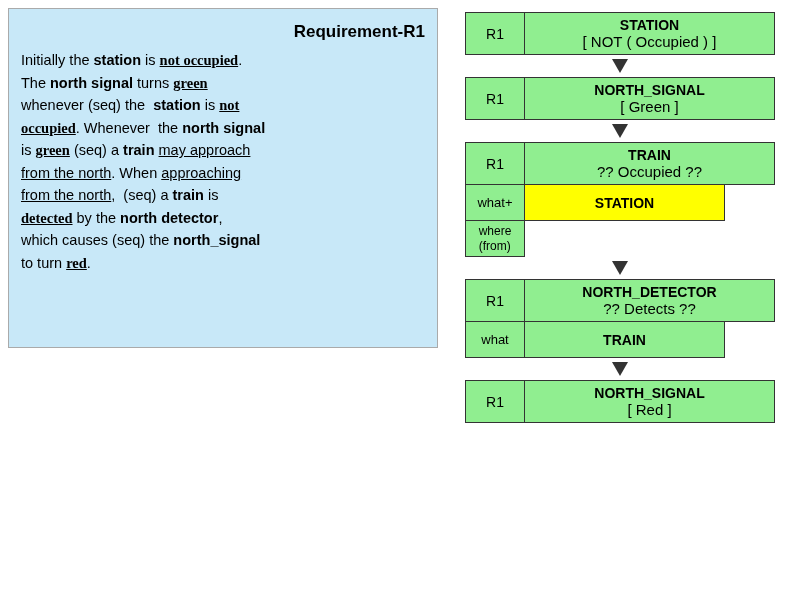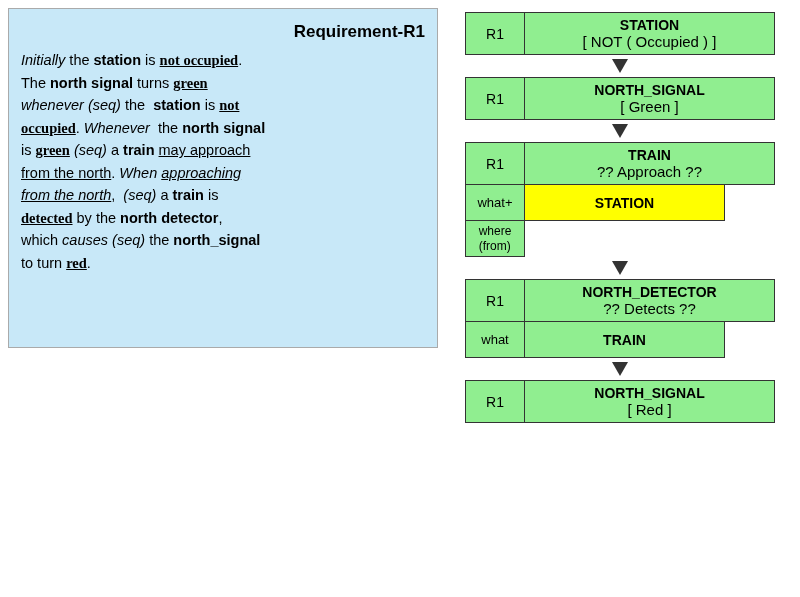--- a/index.html
+++ b/index.html
@@ -28,21 +28,21 @@
     }
     #left-panel h2 {
       font-size: 17px;
       font-weight: bold;
       margin-bottom: 4px;
       text-align: right;
     }
     #left-panel p {
       font-size: 14.5px;
     }
-    .italic { font-style: italic; }
+    .italic { }
     .bold { font-weight: bold; }
     .underline { text-decoration: underline; }
     .bold-underline { font-weight: bold; text-decoration: underline; font-family: Liberation Serif, serif; }
 
     
     #right-panel {
       display: flex;
       flex-direction: column;
       align-items: center;
       gap: 0;
@@ -208,21 +208,21 @@
     </div>
   </div>
 
   <div class="arrow"></div>
 
   <div class="compound-block">
     <div class="flow-block">
       <div class="flow-label">R1</div>
       <div class="flow-content">
         <span class="line1">TRAIN</span>
-        <span class="line2">?? Approach ??</span>
+        <span class="line2">?? Occupied ??</span>
       </div>
     </div>
 
     <div class="sub-row">
       <div class="sub-label green">
         <span>what</span>
           <br>
         <span>+</span>
       </div>
       <div class="sub-content yellow">STATION</div>

